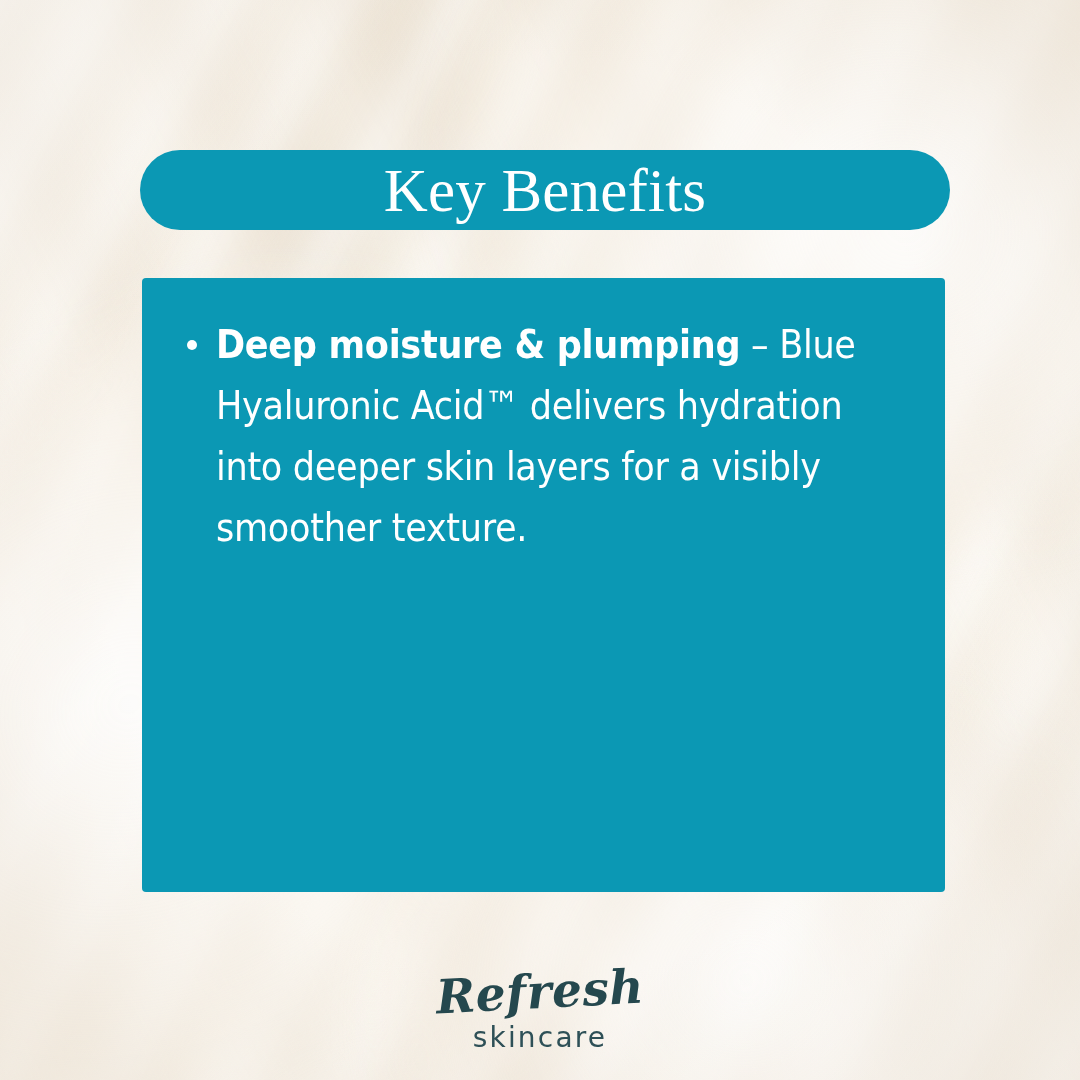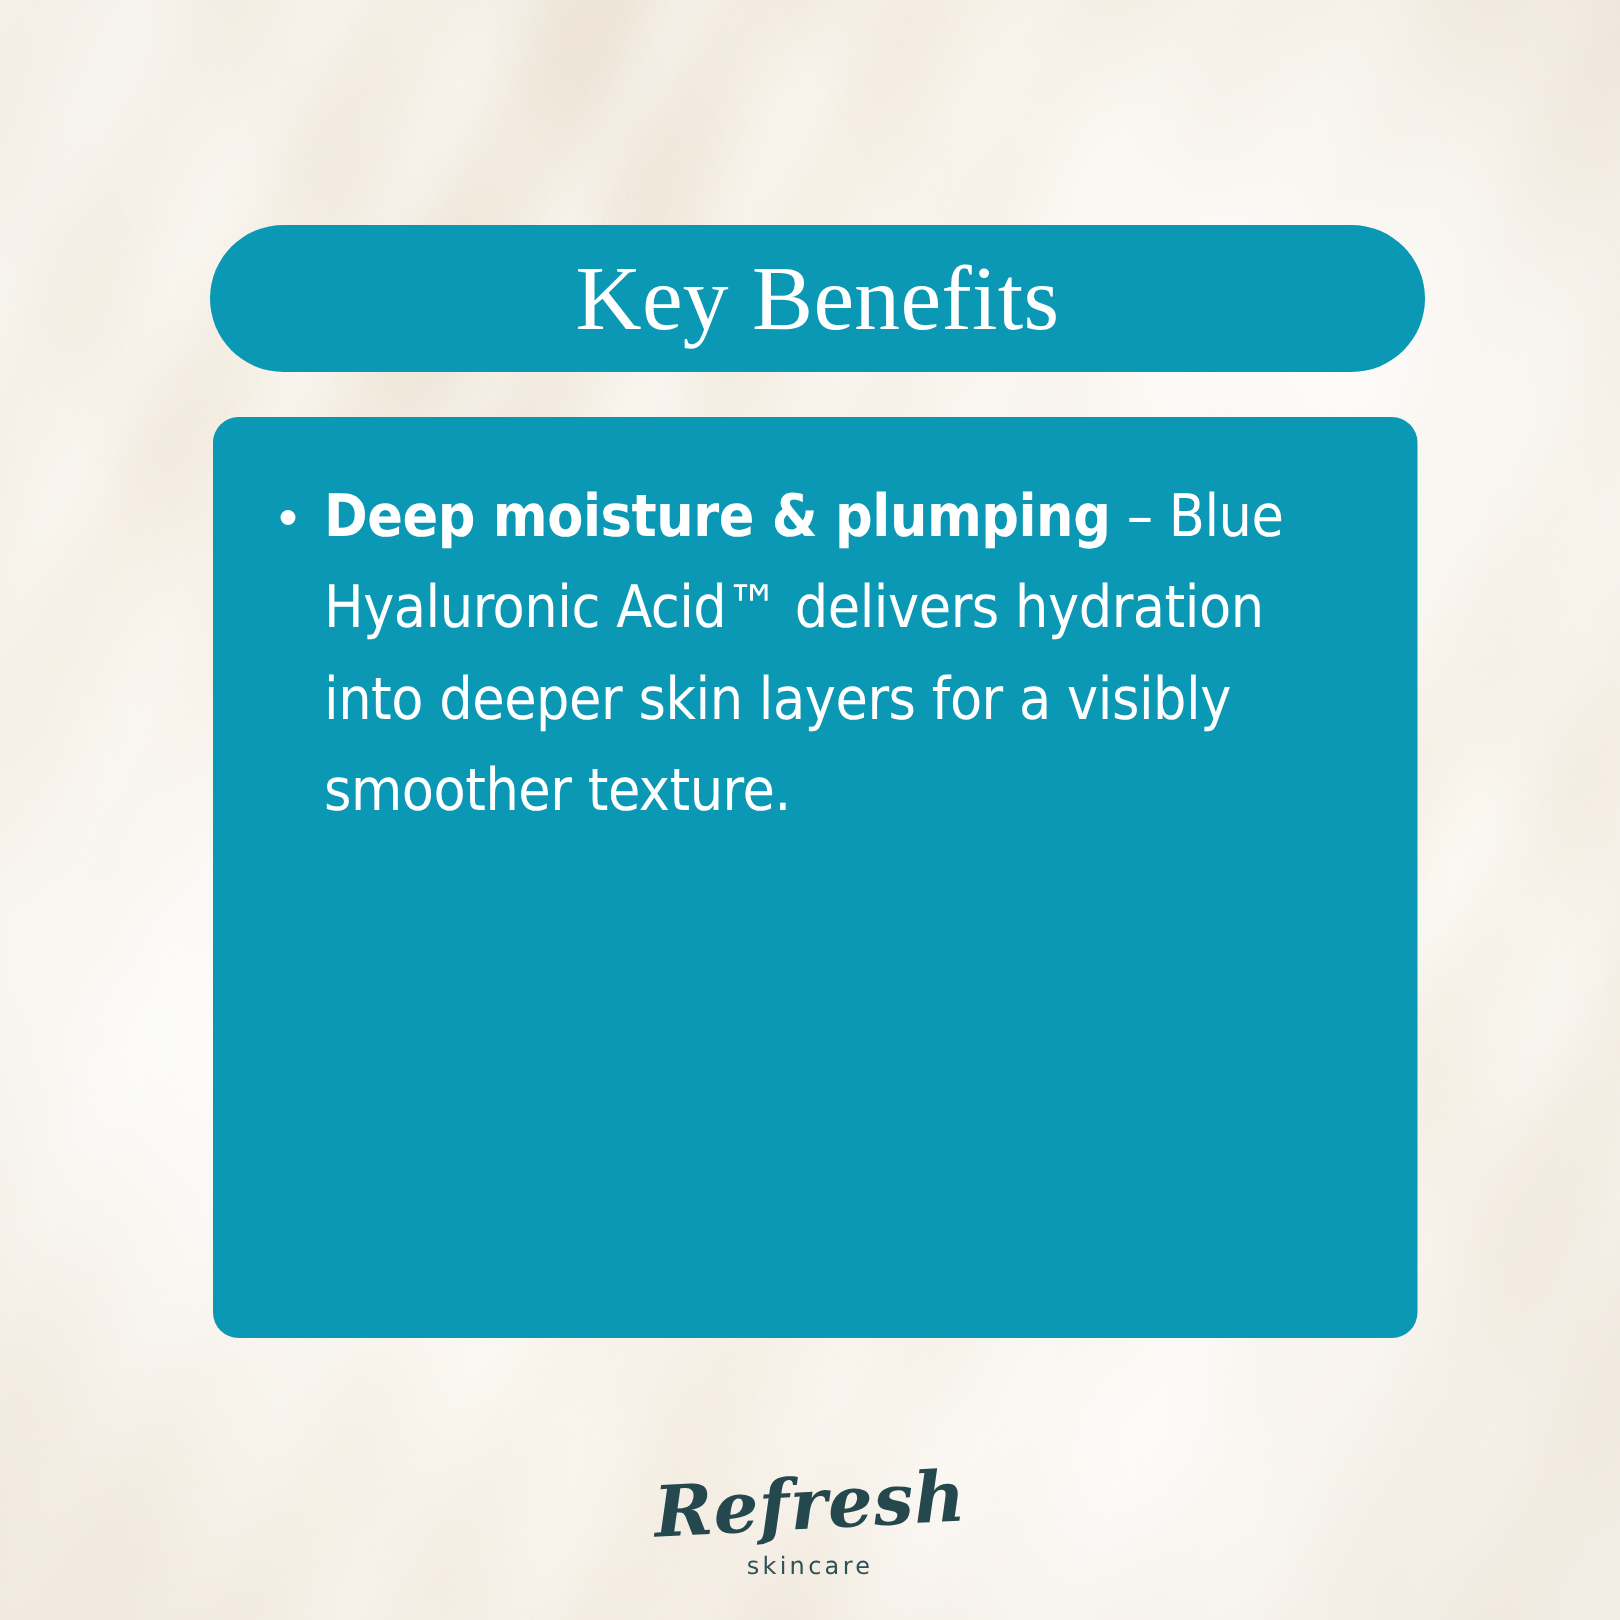--- a/index.html
+++ b/index.html
@@ -124,21 +124,21 @@
                 rgba(221,208,190,0.00) 58%,
                 rgba(214,200,180,0.22) 100%);
   }
 
   
   .title-pill {
     position: absolute;
     left: 140px;
     top: 150px;
     width: 810px;
-    height: 98px;
+    height: 80px;
     background: #0B98B4;
     border-radius: 49px;
     display: flex;
     align-items: center;
     justify-content: center;
   }
 
   .title-text {
     font-family: "Liberation Serif", "DejaVu Serif", serif;
     font-size: 61px;
@@ -149,21 +149,21 @@
   }
 
   
   .body-panel {
     position: absolute;
     left: 142px;
     top: 278px;
     width: 803px;
     height: 614px;
     background: #0B98B4;
-    border-radius: 17px;
+    border-radius: 4px;
     box-sizing: border-box;
     padding: 36px 52px 36px 34px;
   }
 
   .benefit-list {
     list-style: none;
     margin: 0;
     padding: 0;
   }
 
@@ -215,21 +215,21 @@
     line-height: 1;
     color: #25484E;
     letter-spacing: 0.5px;
     transform: rotate(-3deg);
     display: inline-block;
   }
 
   .brand-sub {
     margin-top: 9px;
     font-family: "DejaVu Sans", "Liberation Sans", sans-serif;
-    font-size: 16px;
+    font-size: 28px;
     line-height: 1;
     color: #2E5057;
     letter-spacing: 2.2px;
     font-weight: 400;
   }
 </style>
 </head>
 <body>
 
 <div class="canvas">

